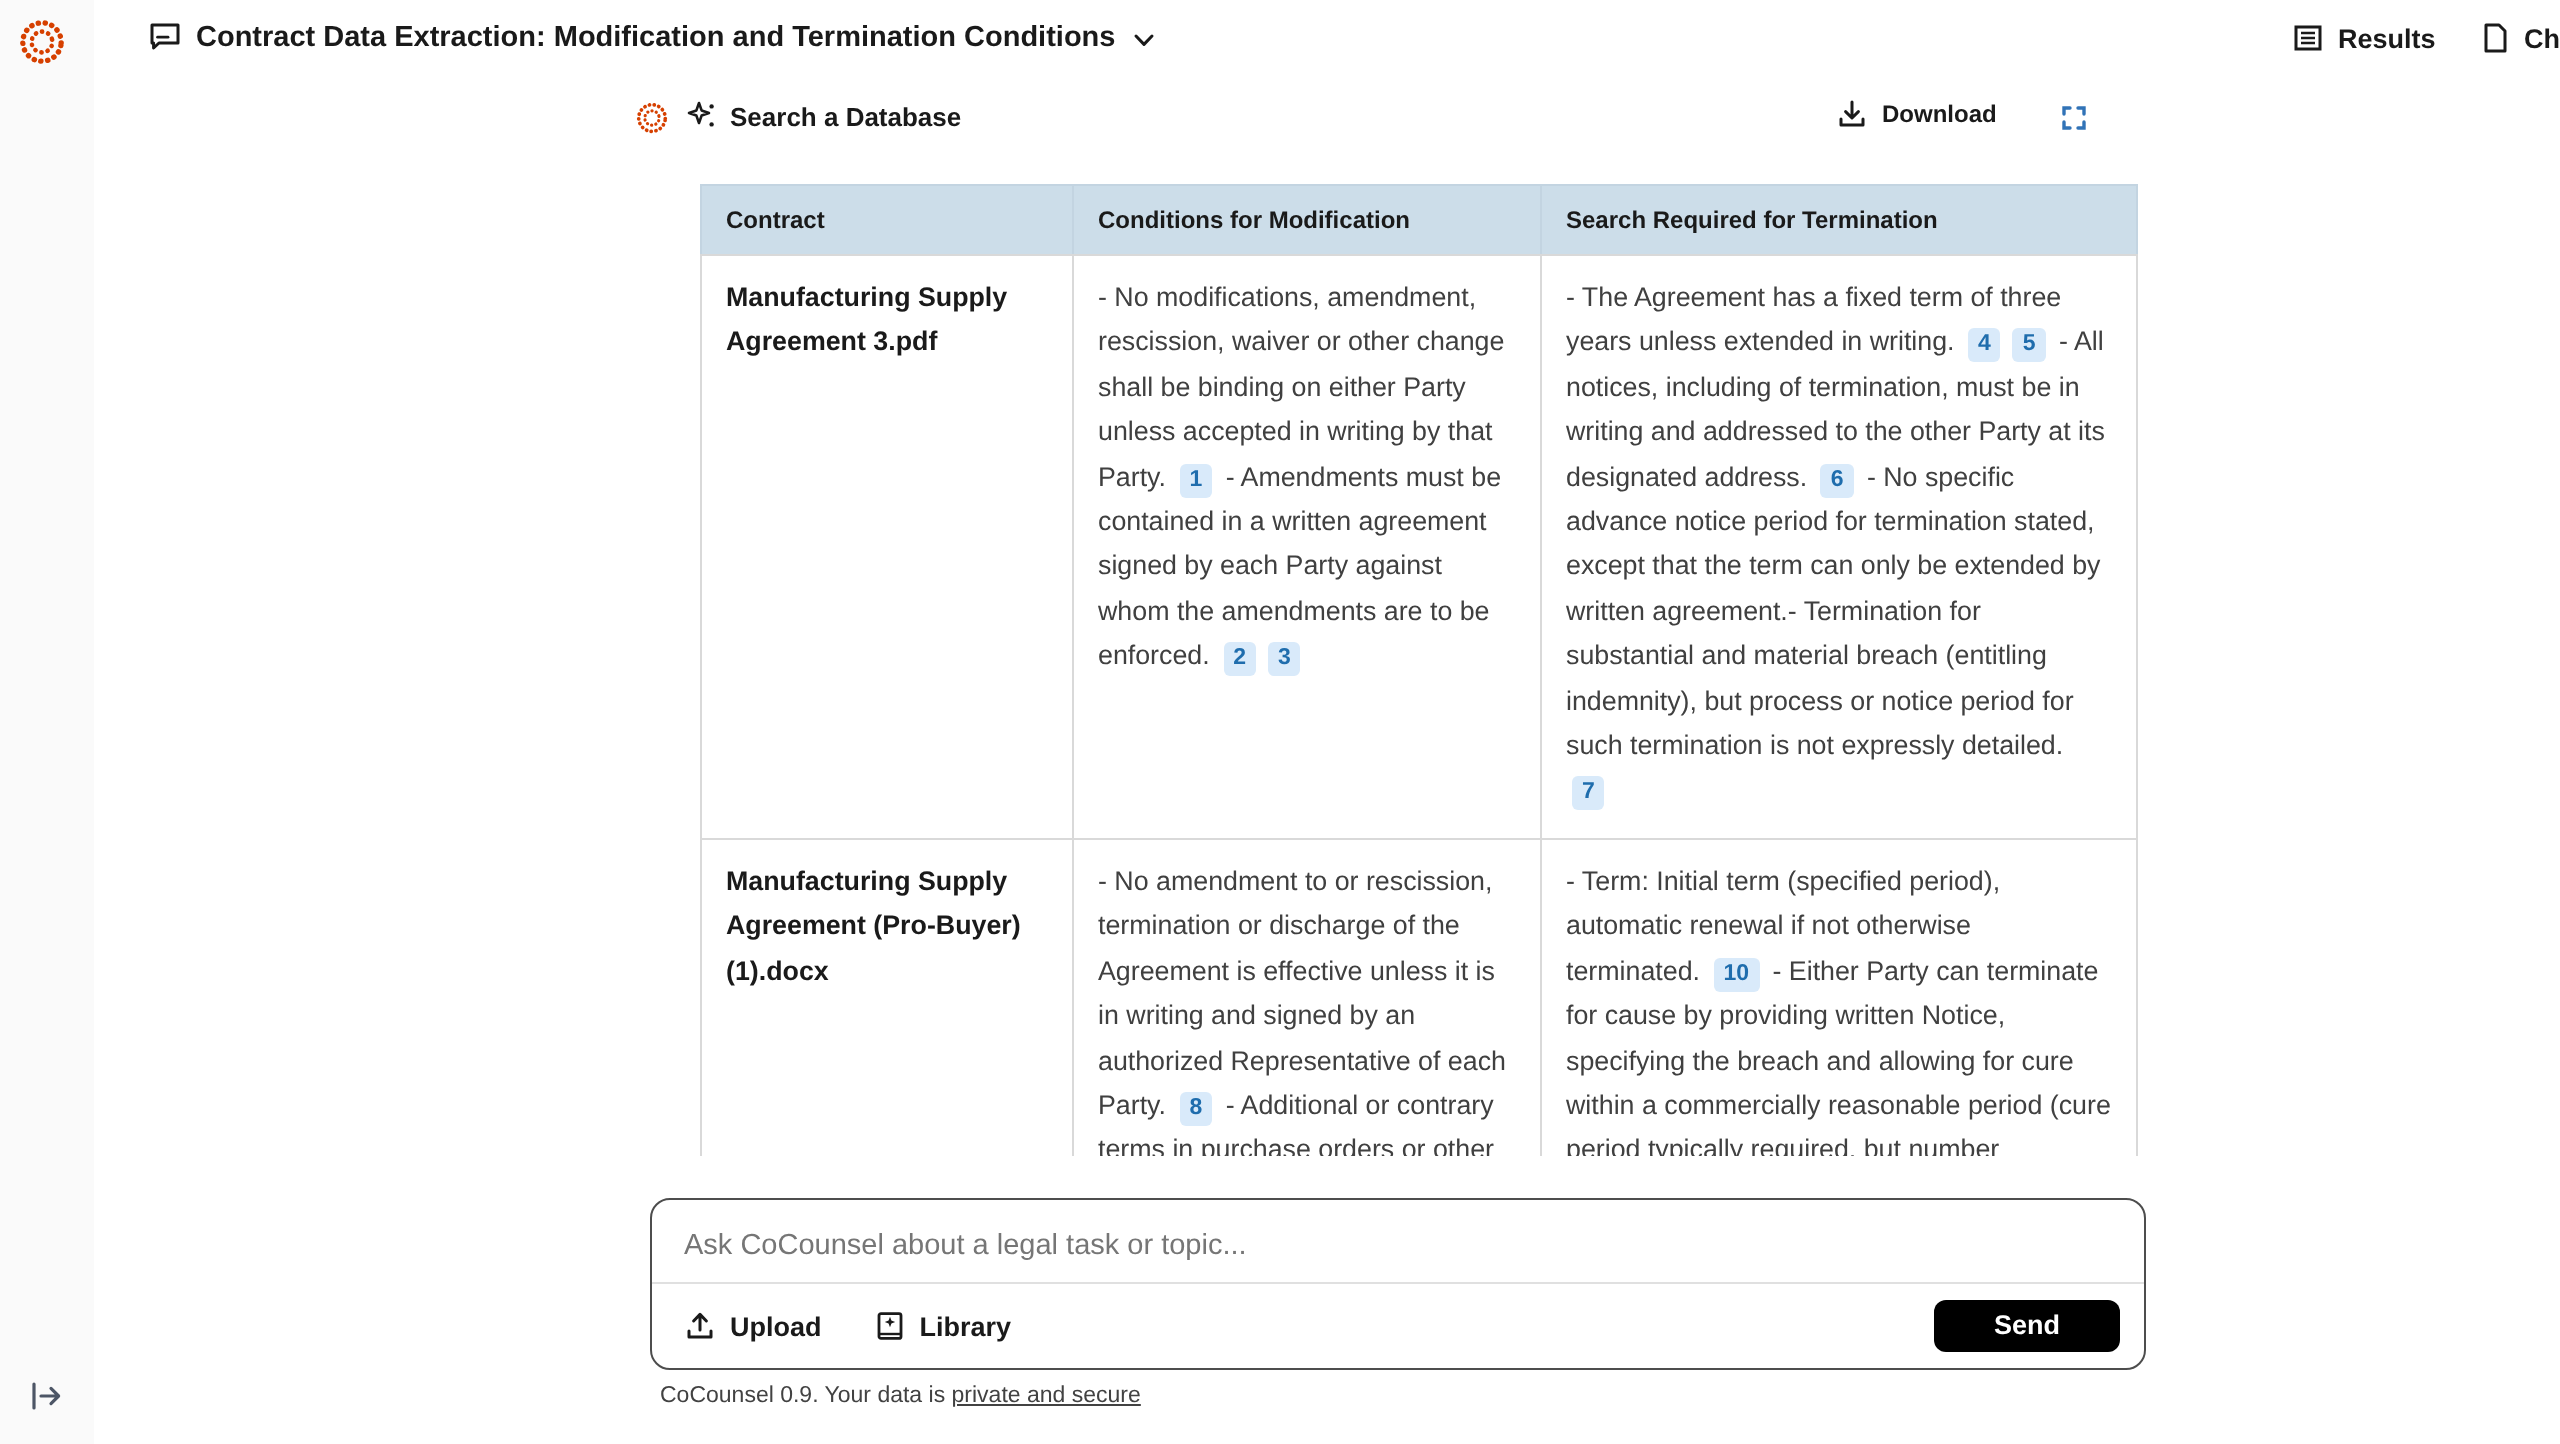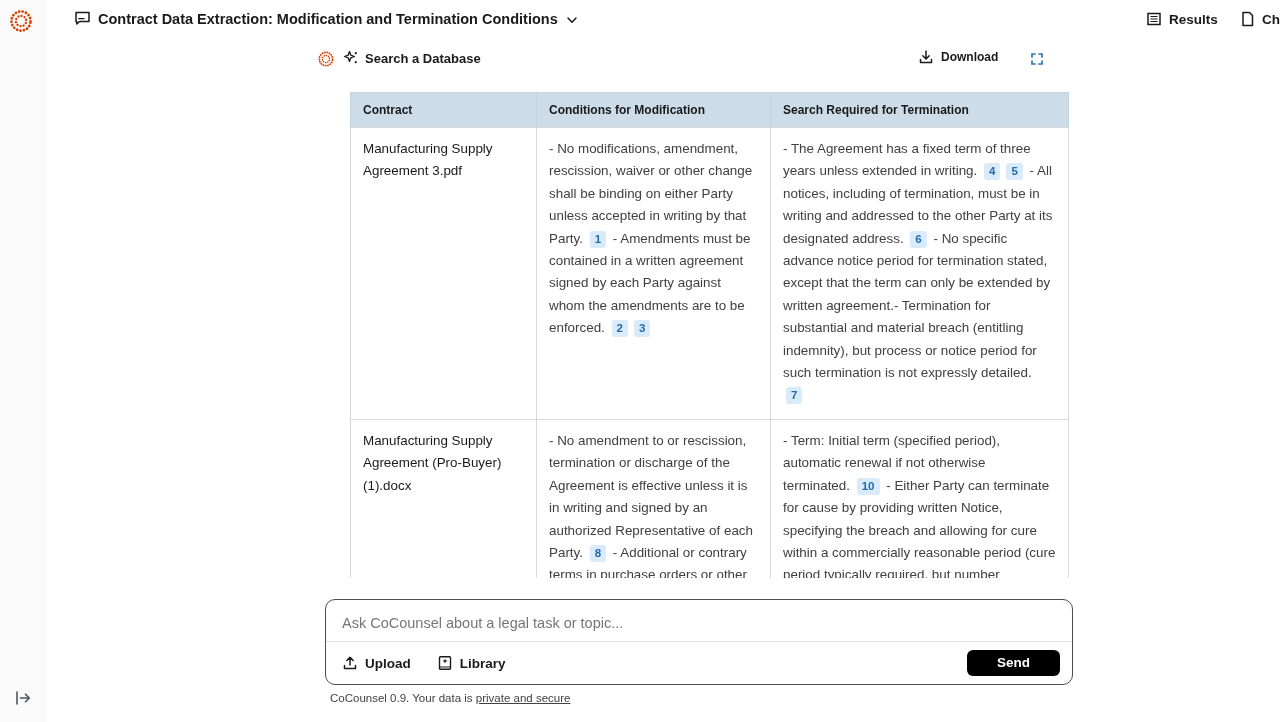--- a/index.html
+++ b/index.html
@@ -40,21 +40,21 @@
     font-weight:700;font-size:12px;color:var(--ink);}
   .expand-btn{position:absolute;left:1030px;top:52px;width:14px;height:14px;display:flex;align-items:center;justify-content:center;}
 
   
   .table-wrap{position:absolute;left:350px;top:92px;width:720px;height:486px;overflow:hidden;}
   table{width:718px;table-layout:fixed;border-collapse:collapse;}
   th,td{border:1px solid var(--border);}
   th{background:var(--thead-bg);text-align:left;font-size:12px;font-weight:700;color:var(--ink);
     padding:10px 12px;border-color:#c3d4e1;border-bottom-color:var(--border);}
   td{vertical-align:top;font-size:13.4px;line-height:22.4px;color:var(--body-ink);padding:10px 12px 12px;}
-  td.doc-name{font-weight:400;color:var(--ink);}
+  td.doc-name{font-weight:700;color:var(--ink);}
   .cite{display:inline-block;background:var(--cite-bg);color:var(--cite-fg);
     font-size:11.5px;font-weight:700;line-height:17px;border-radius:3px;padding:0 5px;margin:0 3px;cursor:pointer;}
 
   
   .composer{position:absolute;left:325px;top:599px;width:748px;height:86px;background:#fff;
     border:1.5px solid #4d4d4d;border-radius:10px;display:flex;flex-direction:column;overflow:hidden;}
   .composer input{flex:1;border:none;outline:none;padding:4px 16px 0;font-size:14.5px;color:var(--ink);
     font-family:"Liberation Sans",sans-serif;background:transparent;}
   .composer input::placeholder{color:#767676;opacity:1;}
   .composer-actions{display:flex;align-items:center;height:43px;border-top:1px solid #e0e0e0;padding:0 12px 0 16px;gap:26px;}

